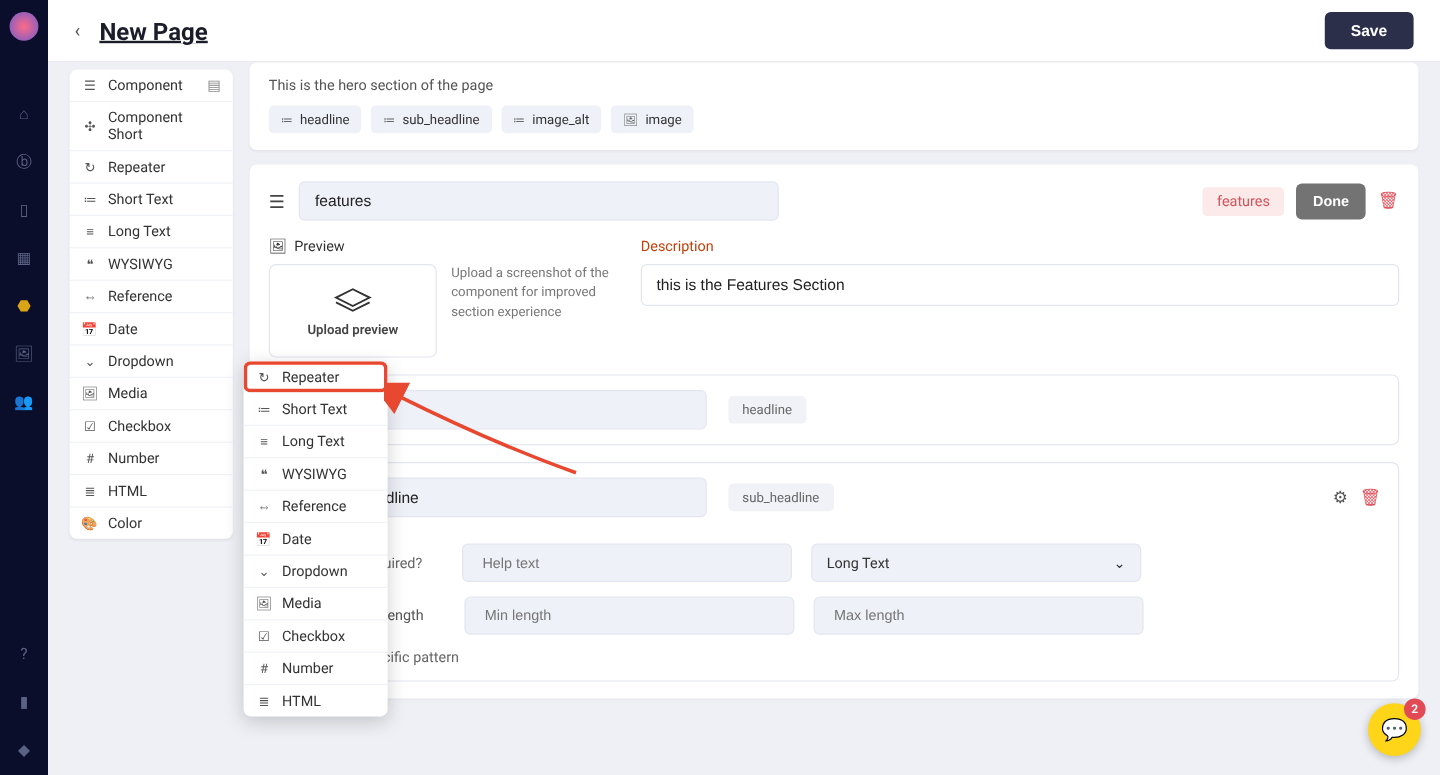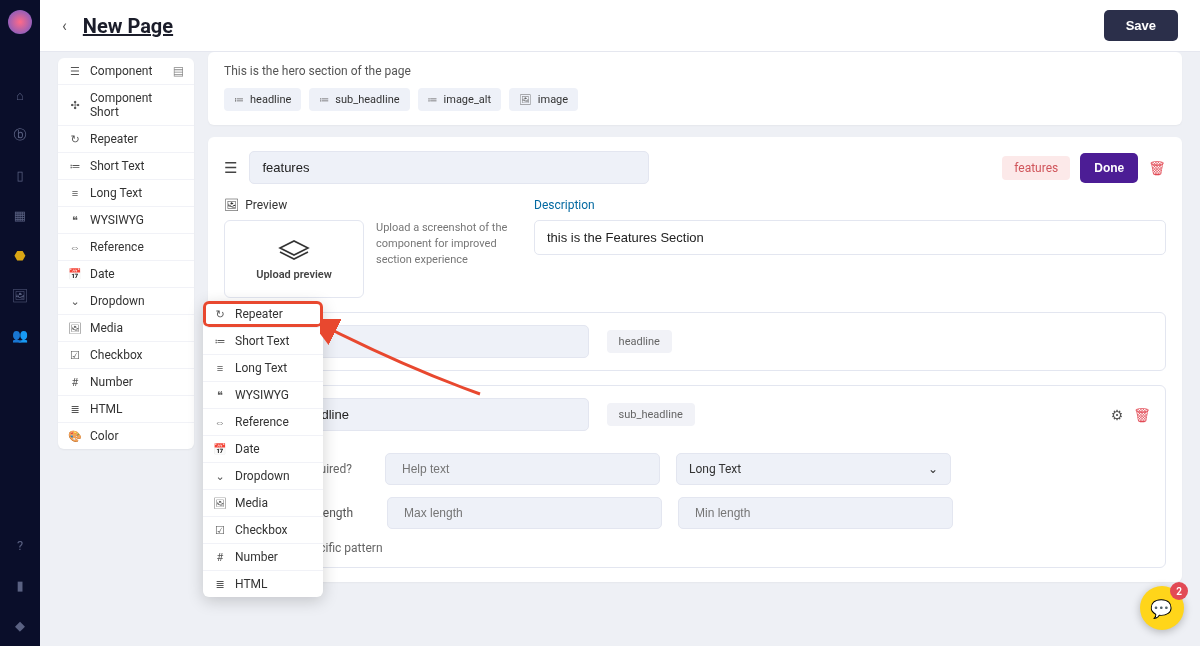--- a/index.html
+++ b/index.html
@@ -96,36 +96,36 @@
     box-shadow: 0 1px 2px rgba(0,0,0,0.04);
   }
   .feature-head { display:flex; align-items:center; gap:12px; margin-bottom:14px; }
   .layer-icon { color:#444; font-size:15px; }
   .feature-input {
     flex:1; max-width: 400px; background:#eef1f8; border:1px solid #e3e6f0;
     padding:8px 12px; border-radius:5px; font-size:13px; color:#222;
   }
   .fh-right { margin-left:auto; display:flex; align-items:center; gap:10px; }
   .tag-pink { background:#fce9e9; color:#d0555b; padding:5px 12px; border-radius:4px; font-size:12px; }
-  .done-btn { background:#4c1d95; color:#fff; border:none; padding:8px 14px; border-radius:5px; font-weight:600; font-size:12px; cursor:pointer;}
+  .done-btn { background:#737373; color:#fff; border:none; padding:8px 14px; border-radius:5px; font-weight:600; font-size:12px; cursor:pointer;}
   .trash-icon { color:#e24a55; font-size:14px; cursor:pointer; }
 
   .two-col { display:flex; gap:20px; }
   .preview-col { width: 290px; }
   .preview-label { font-size:12px; color:#333; margin-bottom:8px; display:flex; align-items:center; gap:6px;}
   .preview-row { display:flex; gap:12px; }
   .preview-box {
     width:140px; height:78px; border:1px solid #e3e6f0; border-radius:6px;
     display:flex; flex-direction:column; align-items:center; justify-content:center;
     color:#444; font-size:11px; font-weight:600; gap:6px; cursor:pointer;
   }
   .preview-box svg { color:#333; }
   .preview-hint { font-size:11px; color:#777; line-height:1.45; flex:1; }
   .desc-col { flex:1; }
-  .desc-label { font-size:12px; color:#0369a1; margin-bottom:8px; }
+  .desc-label { font-size:12px; color:#c2410c; margin-bottom:8px; }
   .desc-input {
     width:100%; background:#fff; border:1px solid #e3e6f0; padding:9px 12px;
     border-radius:5px; font-size:13px; color:#222;
   }
   .char-remain { font-size:11px; color:#4a6fd8; margin-top:6px; }
 
   .field-row {
     border:1px solid #e3e6f0; border-radius:6px; padding: 12px 14px; margin-top:14px;
     display:flex; align-items:center; gap:12px;
   }
@@ -355,22 +355,22 @@
                 <div class="cbx"></div>
                 <span class="fr-label">Required?</span>
                 <input class="txt-input" placeholder="Help text" style="">
                 <div class="select-box">
                   <span>Long Text</span>
                   <span>⌄</span>
                 </div>
               </div>
               <div class="fr-line">
                 <span class="mm-label">Min/Max length</span>
+                <input class="txt-input" placeholder="Min length" style="">
                 <input class="txt-input" placeholder="Max length" style="">
-                <input class="txt-input" placeholder="Min length" style="">
               </div>
               <div class="fr-line">
                 <div class="cbx"></div>
                 <span class="fr-label" style="width:auto">Specific pattern</span>
               </div>
             </div>
           </div>
 
         </div>
       </div>

